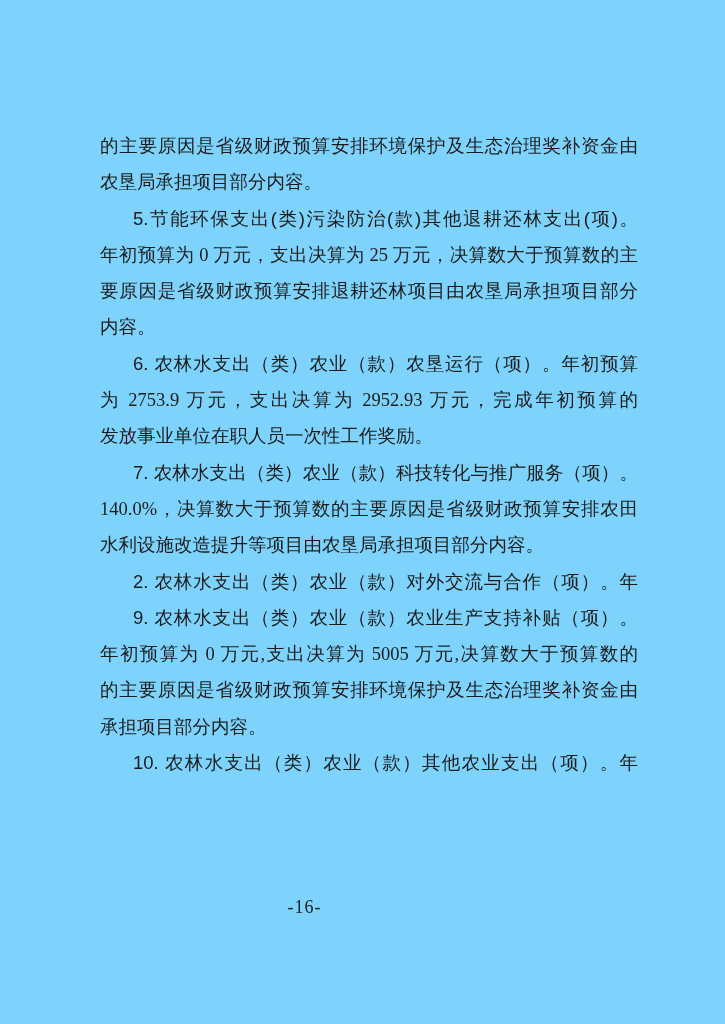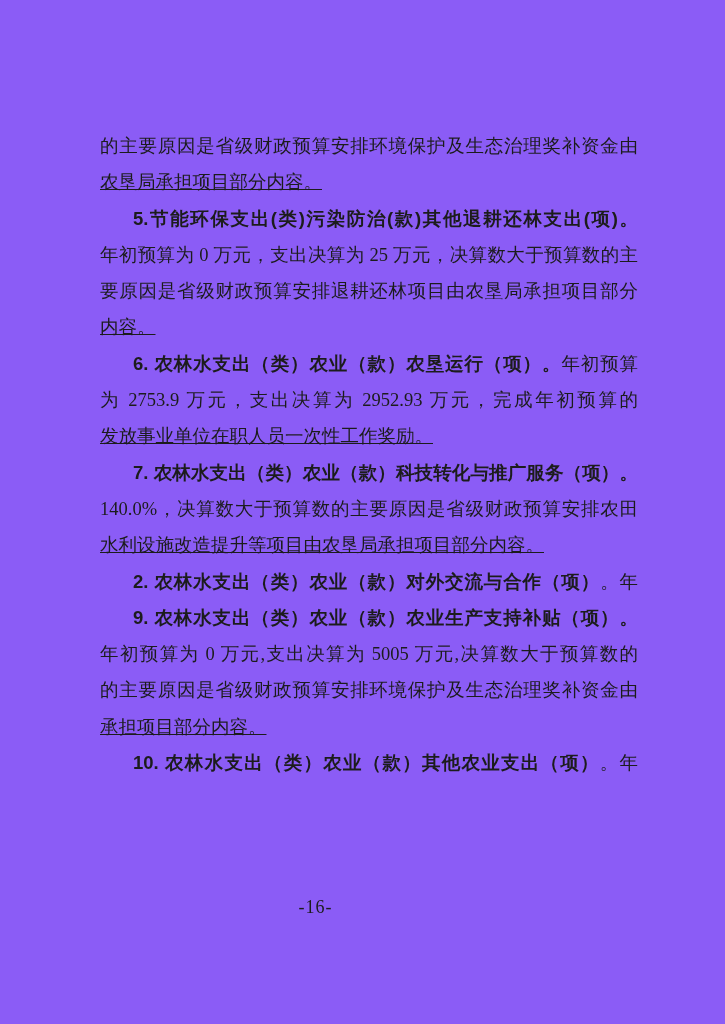--- a/index.html
+++ b/index.html
@@ -4,21 +4,21 @@
 <style>
   html, body {
     margin: 0;
     padding: 0;
     background: #ffffff;
   }
   .page {
     position: relative;
     width: 725px;
     height: 1024px;
-    background: #8b5cf6;
+    background: #7dd3fc;
     overflow: hidden;
     font-family: "Liberation Serif", serif;
   }
   .text-block {
     position: absolute;
     left: 100px;
     top: 128px;
     width: 538px;
     color: #1c1c1c;
   }
@@ -26,33 +26,32 @@
     font-size: 18.5px;
     line-height: 36.3px;
     height: 36.3px;
     text-align: justify;
     text-align-last: justify;
     overflow: hidden;
   }
   .line.short {
     text-align: left;
     text-align-last: left;
-    text-decoration: underline;
   }
   .line.indent {
     padding-left: 33px;
   }
   .seg-bold {
-    font-weight: 700;
+    font-weight: 400;
     font-family: "Liberation Sans", sans-serif;
   }
   .footer {
     position: absolute;
     top: 897px;
-    left: 11px;
+    left: 0;
     width: 609px;
     text-align: center;
     font-size: 18px;
     letter-spacing: 1px;
     color: #1c1c1c;
   }
 </style>
 </head>
 <body>
 

